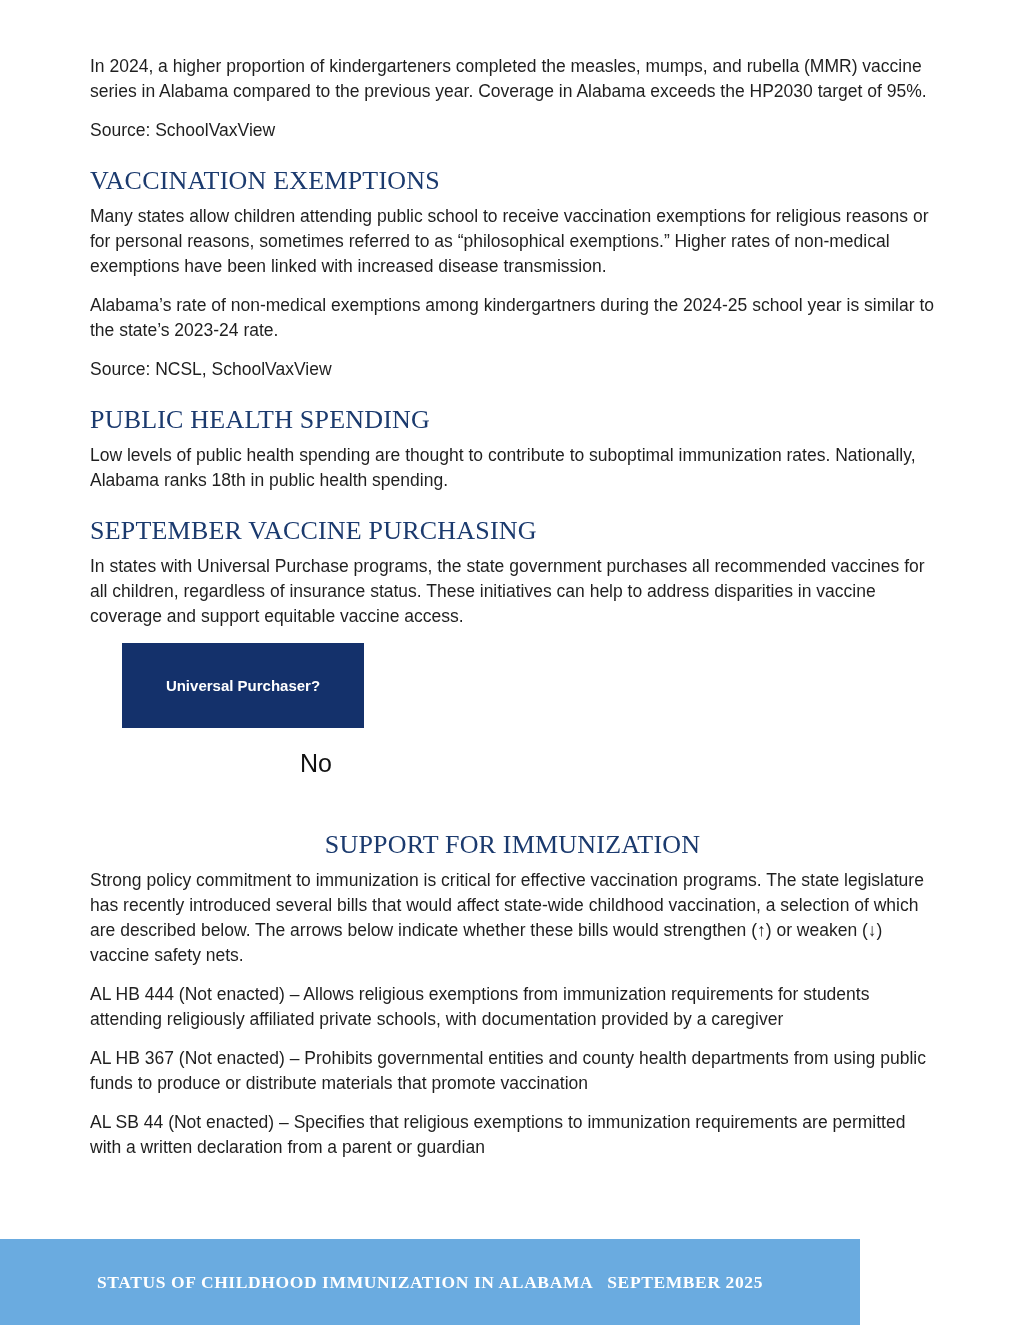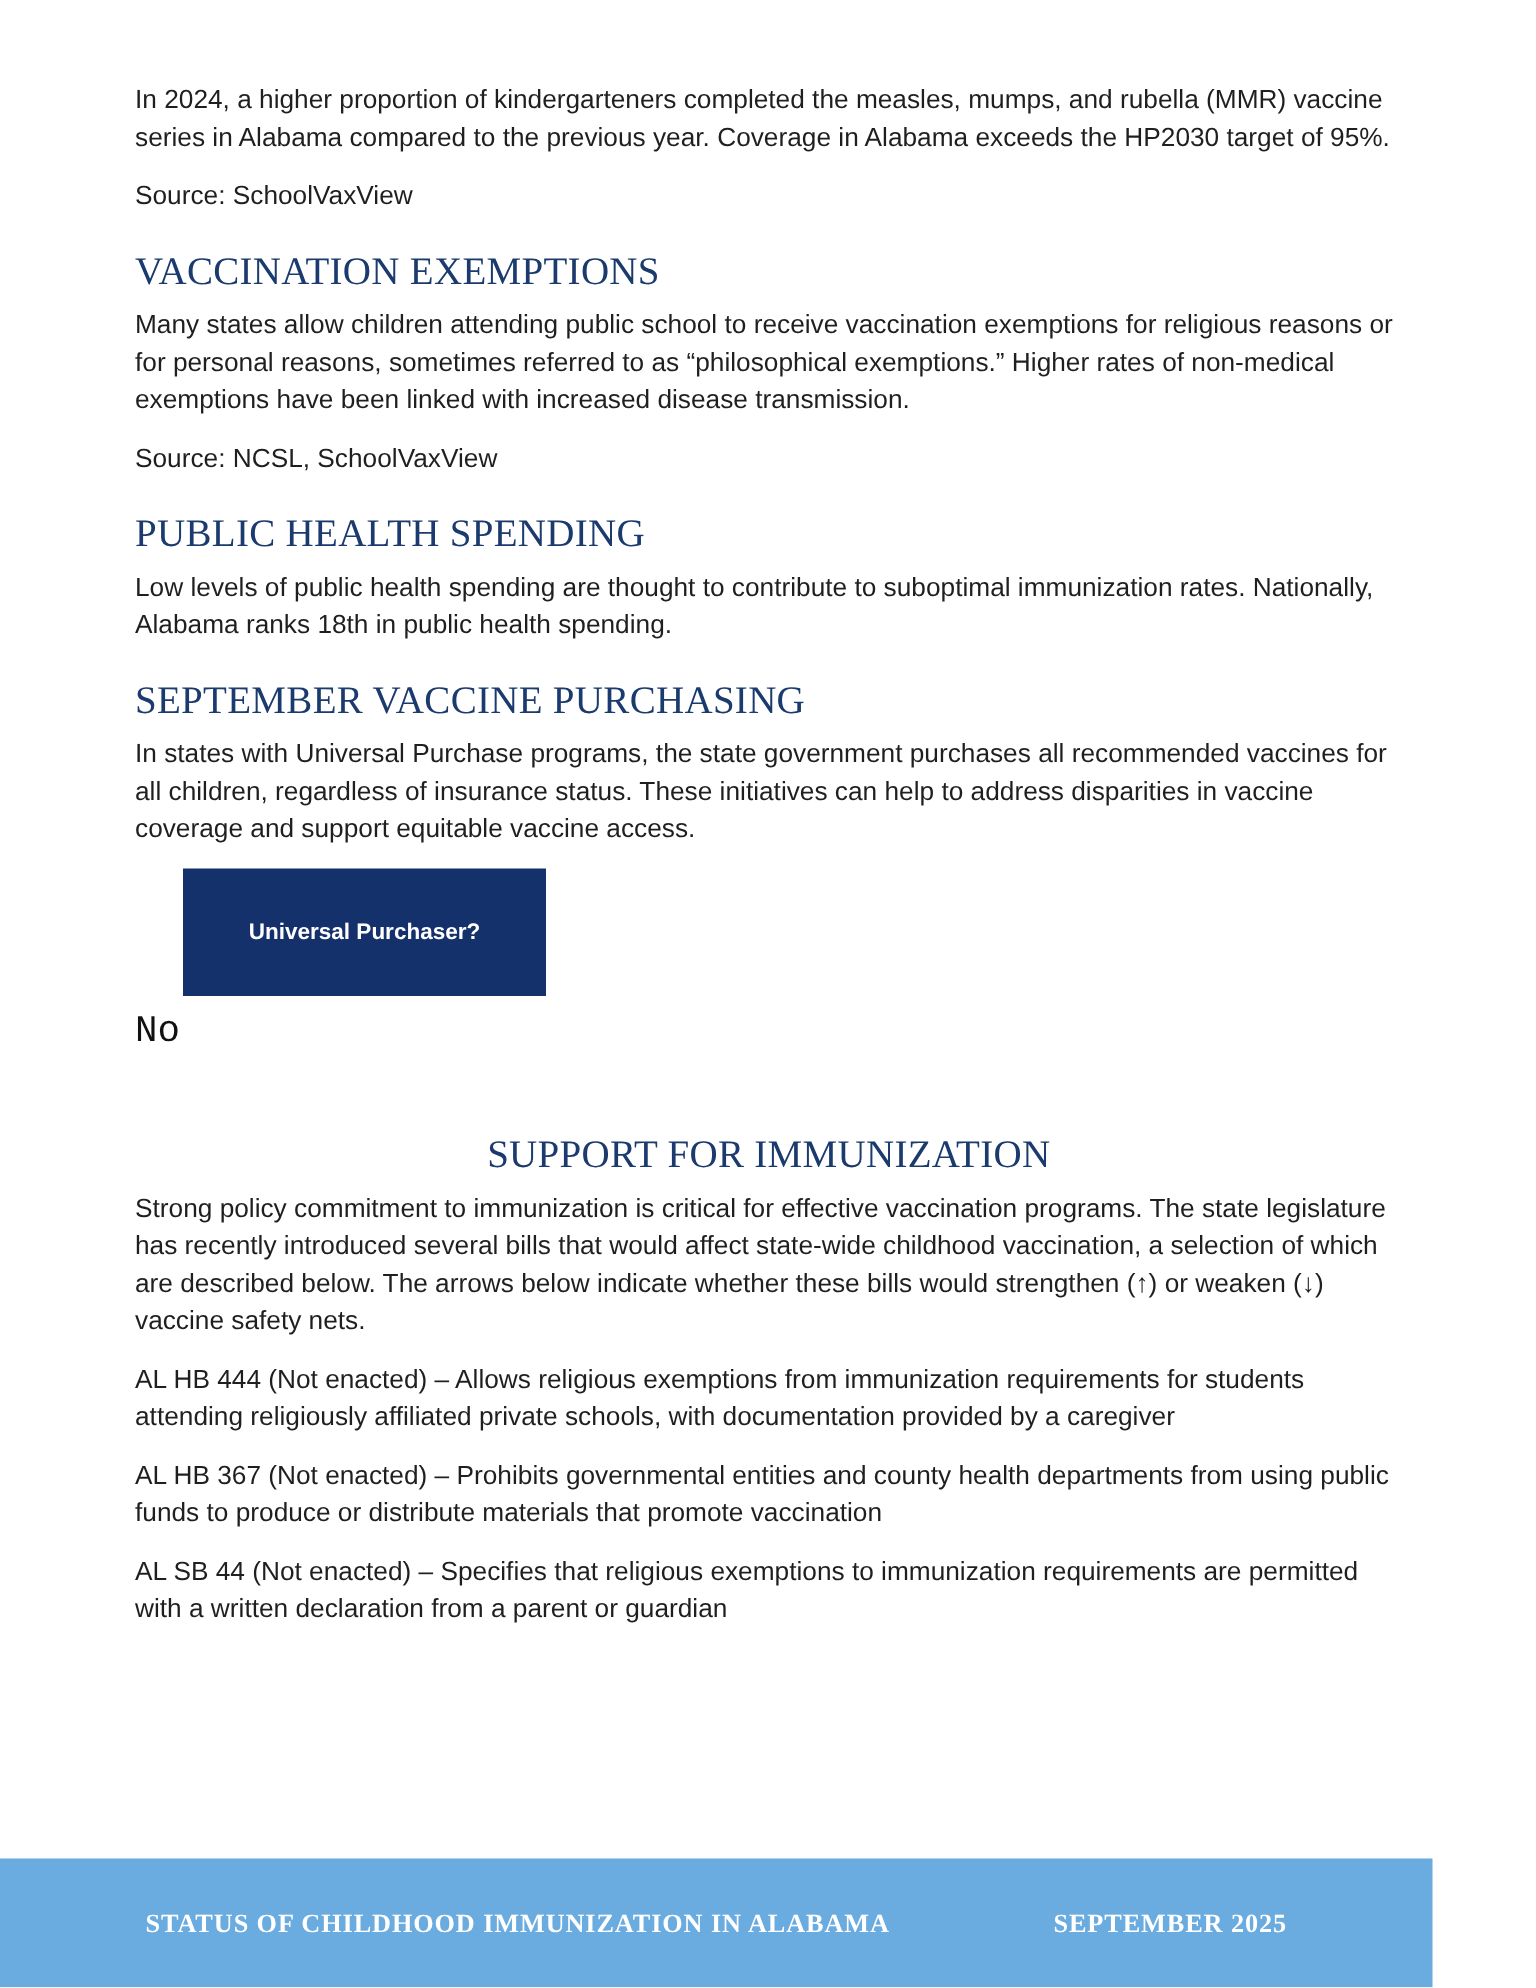--- a/index.html
+++ b/index.html
@@ -51,36 +51,35 @@
     margin-left: 32px;
   }
   .uvp-card .card-label {
     color: #ffffff;
     font-weight: 700;
     font-size: 15px;
     text-align: center;
   }
   .uvp-answer {
     width: 242px;
-    margin-top: 10px;
-    text-align: left;
+    margin-top: 21px;
+    text-align: right;
     font-size: 25px;
     line-height: 28px;
     color: #111111;
-    font-family: Liberation Mono, monospace;
   }
   .support-section h2.section-heading {
     margin-top: 54px;
     text-align: center;
   }
   .footer {
     position: absolute;
     left: 0;
     bottom: 0;
-    width: 955px;
+    width: 860px;
     height: 86px;
     background: var(--footer-blue, #6aabe0);
     display: flex;
     align-items: center;
     justify-content: space-between;
     box-sizing: border-box;
     padding: 0 97px;
   }
   .footer span {
     color: #ffffff;
@@ -95,20 +94,21 @@
 
 <div class="page">
   <div class="content">
 
     <p>In 2024, a higher proportion of kindergarteners completed the measles, mumps, and rubella (MMR) vaccine series in Alabama compared to the previous year. Coverage in Alabama exceeds the HP2030 target of 95%.</p>
     <p class="source">Source: SchoolVaxView</p>
 
     <section>
       <h2 class="section-heading">VACCINATION EXEMPTIONS</h2>
       <p>Many states allow children attending public school to receive vaccination exemptions for religious reasons or for personal reasons, sometimes referred to as “philosophical exemptions.” Higher rates of non-medical exemptions have been linked with increased disease transmission.</p>
+      <p>Alabama’s rate of non-medical exemptions among kindergartners during the 2024-25 school year is similar to the state’s 2023-24 rate.</p>
       <p class="source">Source: NCSL, SchoolVaxView</p>
     </section>
 
     <section>
       <h2 class="section-heading">PUBLIC HEALTH SPENDING</h2>
       <p>Low levels of public health spending are thought to contribute to suboptimal immunization rates. Nationally, Alabama ranks 18th in public health spending.</p>
     </section>
 
     <section>
       <h2 class="section-heading">SEPTEMBER VACCINE PURCHASING</h2>

